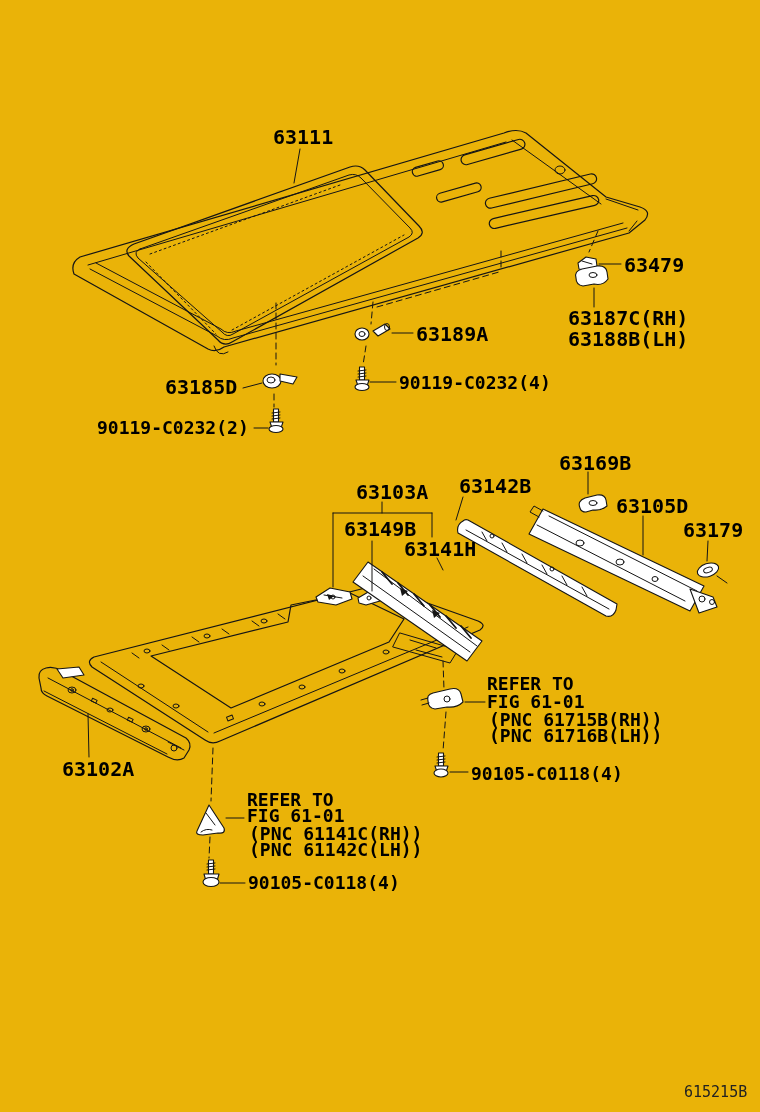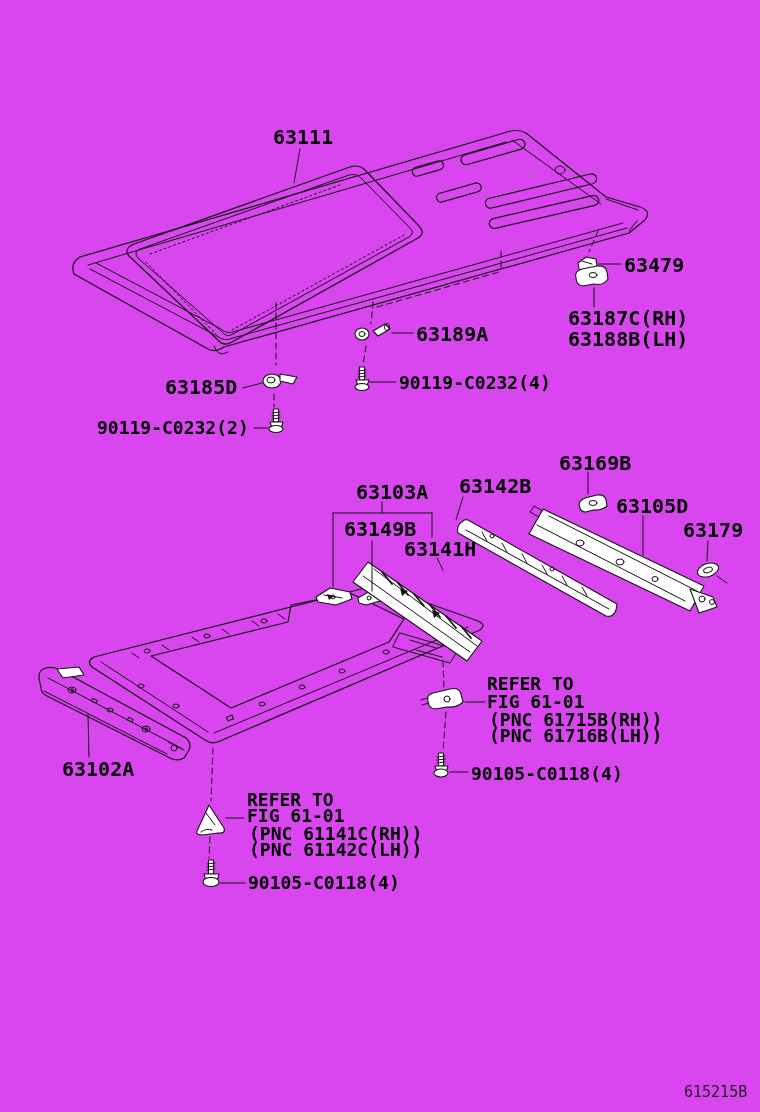--- a/index.html
+++ b/index.html
@@ -1,16 +1,16 @@
 <!DOCTYPE html>
 <html><head>
 <meta charset="utf-8">
 <style>
   html,body{margin:0;padding:0;background:#fff;}
-  .stage{position:relative;width:760px;height:1112px;background:#d946ef;overflow:hidden;}
+  .stage{position:relative;width:760px;height:1112px;background:#eab308;overflow:hidden;}
   svg{display:block;}
   svg text{font-family:"DejaVu Sans Mono","Liberation Mono",monospace;font-weight:bold;fill:#000;}
   text.pn{font-size:20px;letter-spacing:0px;}
   text.sm{font-size:18px;}
   text.ft{font-size:15px;font-weight:normal;fill:#222;}
   .ln{fill:none;stroke:#151515;stroke-width:1.2;stroke-linejoin:round;stroke-linecap:round;}
   .thin{stroke-width:1;}
   .th2{stroke-width:1.8;}
   .dash{stroke-dasharray:6 4;}
   .dot{stroke-dasharray:2 3;stroke-width:1;}

